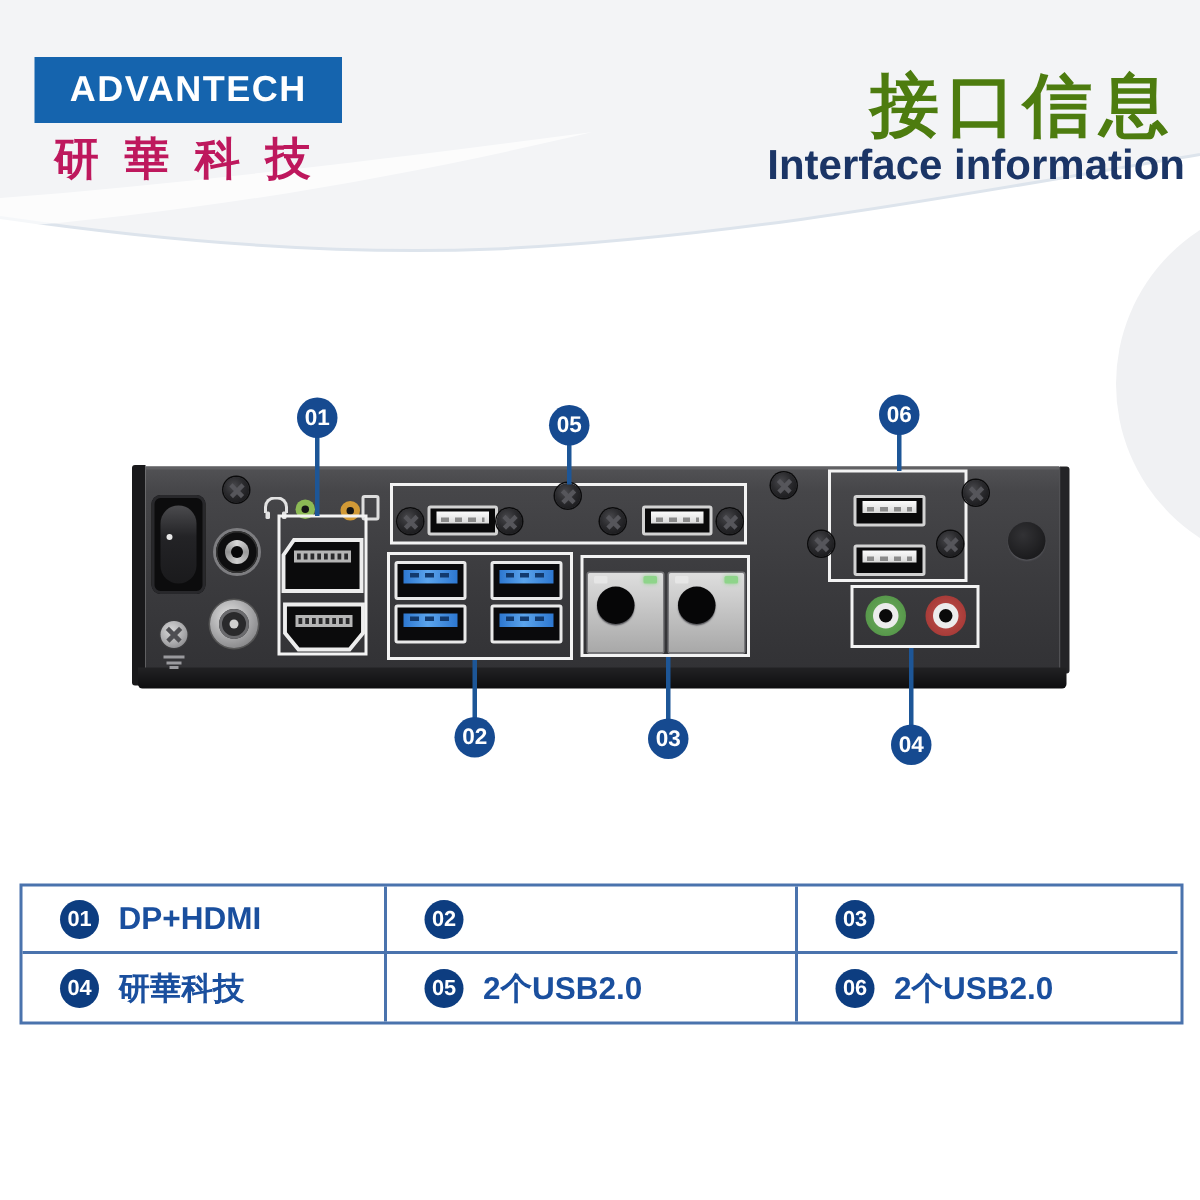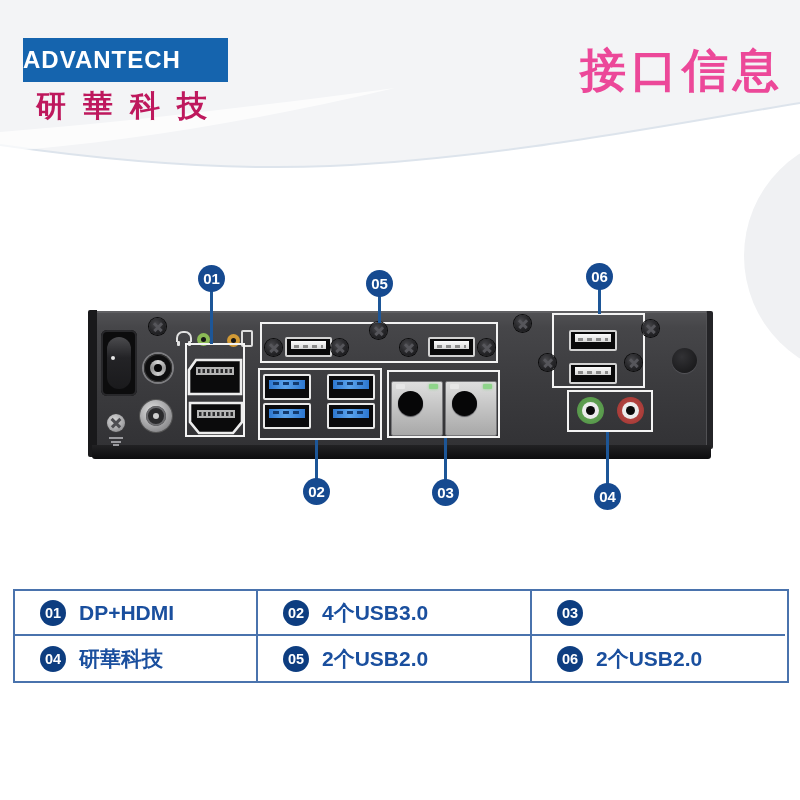--- a/index.html
+++ b/index.html
@@ -3,25 +3,25 @@
 <meta charset="utf-8">
 <style>
   html,body{margin:0;padding:0;background:#fff;}
   .canvas{position:relative;width:800px;height:800px;background:#ffffff;overflow:hidden;
           font-family:"Liberation Sans","DejaVu Sans",sans-serif;}
   .abs{position:absolute;}
   svg.bg{position:absolute;left:0;top:0;}
 
   
   .logo-box{position:absolute;left:23px;top:38px;width:205px;height:44px;background:#1564ae;
-            display:flex;align-items:center;}
+            display:flex;align-items:center;justify-content:center;}
   .logo-word{color:#fff;font-weight:bold;font-size:24px;letter-spacing:1px;}
   .logo-cn{position:absolute;left:36px;top:86px;font-size:30px;font-weight:bold;color:#be185d;
            letter-spacing:17px;white-space:nowrap;}
-  .title-cn{position:absolute;right:16px;top:40px;font-size:46px;font-weight:bold;color:#ec4899;
+  .title-cn{position:absolute;right:16px;top:40px;font-size:46px;font-weight:bold;color:#4d7c0f;
             letter-spacing:5px;white-space:nowrap;}
   .title-en{position:absolute;right:10px;top:94px;font-size:28px;font-weight:bold;color:#1b3566;
             white-space:nowrap;}
 
   
   .chassis-left{position:absolute;left:88px;top:310px;width:9px;height:147px;background:#19191b;border-radius:2px 0 0 2px;}
   .chassis-face{position:absolute;left:97px;top:311px;width:609px;height:136px;
                 background:linear-gradient(180deg,#525255 0%,#464649 12%,#3b3b3e 55%,#323235 100%);}
   .chassis-face::before{content:"";position:absolute;left:0;right:0;top:0;height:2px;background:#606063;}
   .chassis-right{position:absolute;left:706px;top:311px;width:6px;height:138px;background:#242427;
@@ -134,20 +134,21 @@
     <path d="M0 145 C90 158 210 171 330 166 C500 158 660 126 800 103" fill="none" stroke="#dde4ec" stroke-width="2"></path>
     <path d="M0 152 C130 142 270 118 395 88 C272 104 130 122 0 132 Z" fill="#ffffff" opacity="0.7"></path>
     <circle cx="866" cy="256" r="122" fill="#f0f1f3"></circle>
   </svg>
 
   <div class="logo-box">
     <span class="logo-word">ADVANTECH</span>
   </div>
   <div class="logo-cn">研華科技</div>
   <div class="title-cn">接口信息</div>
+  <div class="title-en">Interface information</div>
 
   <div class="abs" style="left:0;top:0;width:800px;height:800px;">
 
     <div class="chassis-left"></div>
     <div class="chassis-face"></div>
     <div class="chassis-right"></div>
     <div class="chassis-bottom"></div>
 
     <div class="psw">
       <div class="rocker"></div>
@@ -244,21 +245,20 @@
     </div>
   </div>
 
   <div class="legend">
     <div class="cell">
       <span class="badge">01</span>
       <span class="cell-label">DP+HDMI</span>
     </div>
     <div class="cell">
       <span class="badge">02</span>
-      <span class="cell-label">4个USB3.0</span>
     </div>
     <div class="cell last-col">
       <span class="badge">03</span>
     </div>
     <div class="cell last-row">
       <span class="badge">04</span>
       <span class="cell-label">研華科技</span>
     </div>
     <div class="cell last-row">
       <span class="badge">05</span>

